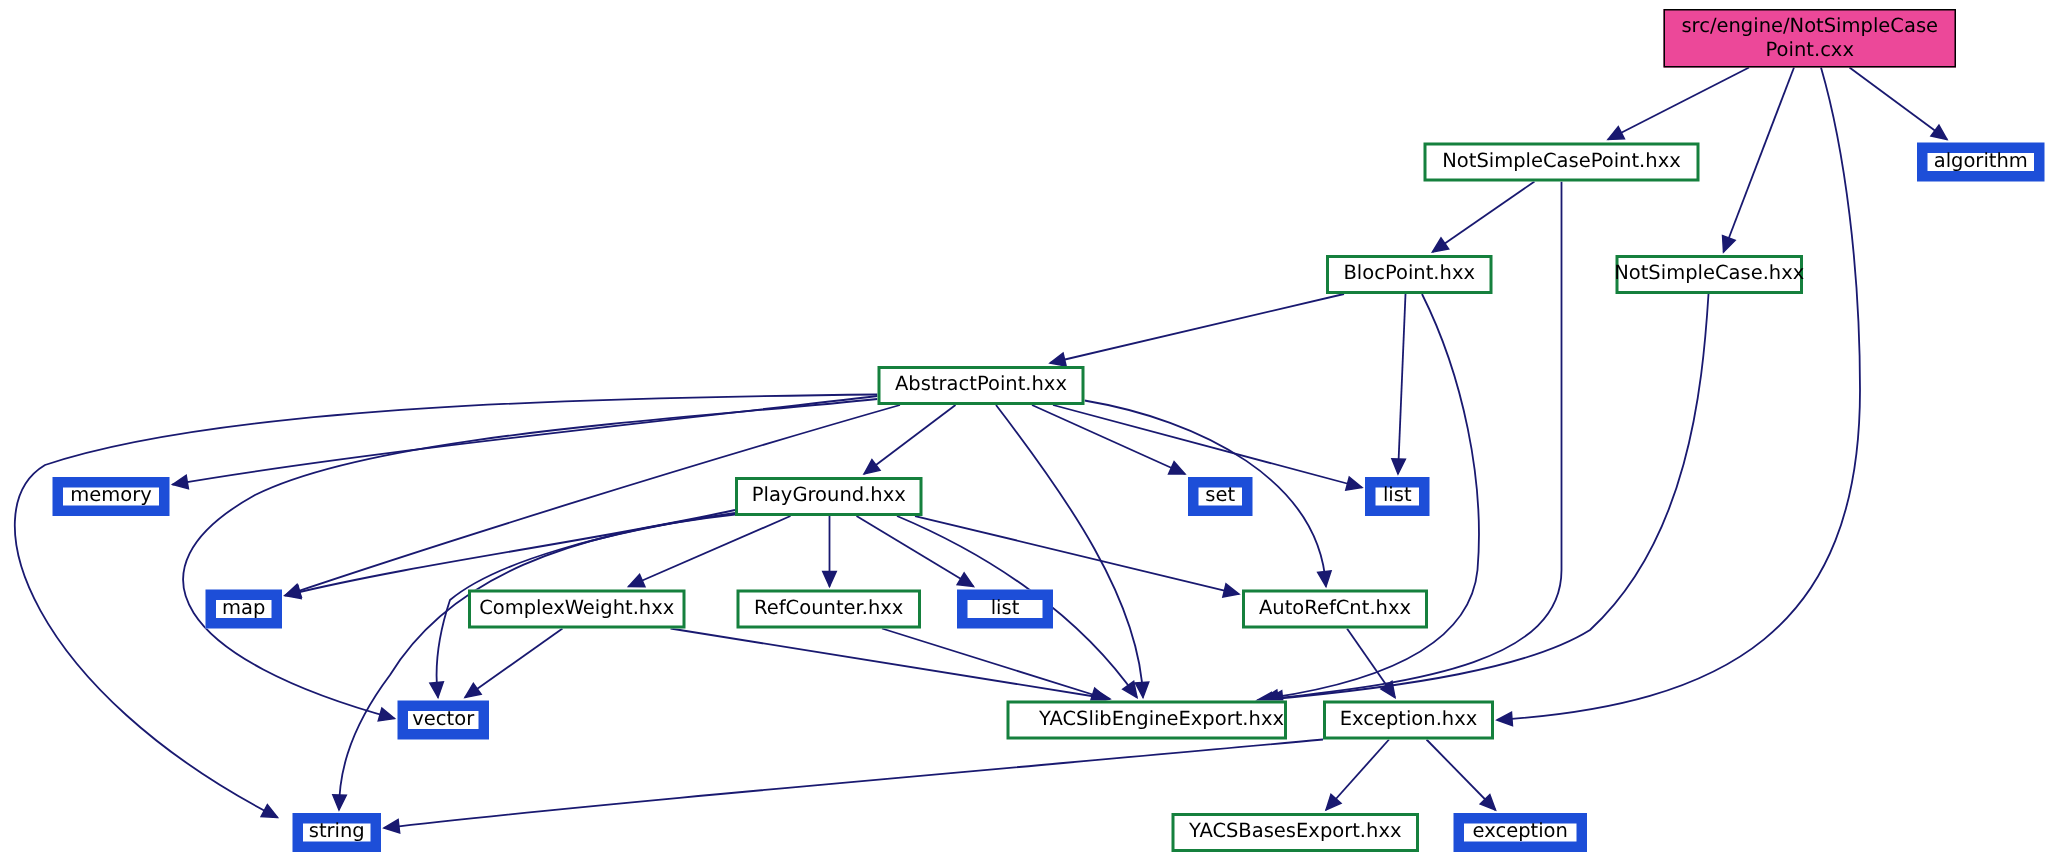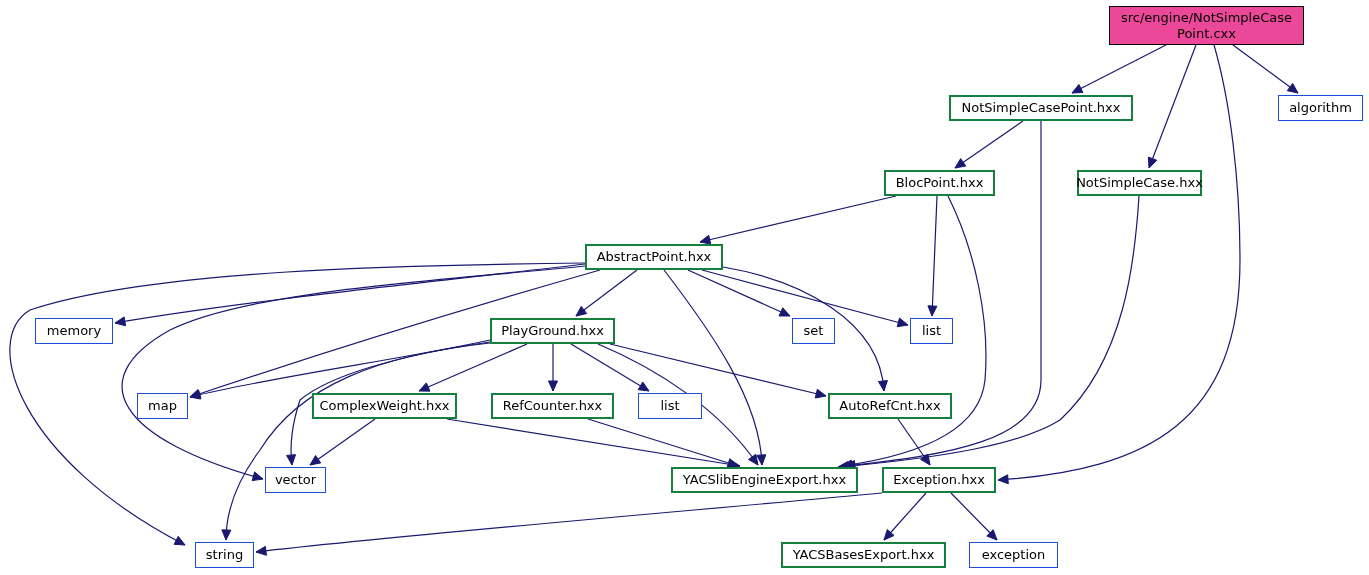--- a/index.html
+++ b/index.html
@@ -1,20 +1,20 @@
 <!DOCTYPE html>
 <html><head>
 <meta charset="utf-8">
 <style>
   html, body { margin: 0; padding: 0; background: #ffffff; }
   body { width: 1369px; height: 575px; overflow: hidden; position: relative; font-family: "DejaVu Sans", sans-serif; }
   #graph { position: absolute; left: 0; top: 0; width: 1369px; height: 575px; }
   .node { position: absolute; box-sizing: border-box; display: flex; align-items: center; justify-content: center; text-align: center; font-size: 13px; color: #000; background: #fff; line-height: 16px; white-space: nowrap; }
   .node.local { border: 2px solid #15803d; }
-  .node.system { border: 1px solid #1d4ed8; }
+  .node.system { border: 7px solid #1d4ed8; }
   .node.root { border: 1px solid #000; background: #ec4899; white-space: normal; }
   svg .edge { fill: none; stroke: #191970; stroke-width: 1.2; }
   svg .arrow { fill: #191970; stroke: #191970; stroke-width: 1; }
 </style>
 </head>
 <body>
 
 <div id="graph">
   <svg id="edges" width="1369" height="575">
       <path d="M1166,45 L1072,93" class="edge"></path>
@@ -128,21 +128,21 @@
       </div>
       <div class="node system" style="left: 638px; top: 393px; width: 64px; height: 26px;">
         <span>list</span>
       </div>
       <div class="node local" style="left: 828px; top: 393px; width: 124px; height: 26px;">
         <span>AutoRefCnt.hxx</span>
       </div>
       <div class="node system" style="left: 265px; top: 467px; width: 61px; height: 26px;">
         <span>vector</span>
       </div>
-      <div class="node local" style="left: 671px; top: 467px; width: 187px; height: 26px;">
+      <div class="node local" style="left: 671px; top: 467px; width: 187px; height: 26px; justify-content: flex-end;">
         <span>YACSlibEngineExport.hxx</span>
       </div>
       <div class="node local" style="left: 882px; top: 467px; width: 114px; height: 26px;">
         <span>Exception.hxx</span>
       </div>
       <div class="node system" style="left: 195px; top: 542px; width: 59px; height: 26px;">
         <span>string</span>
       </div>
       <div class="node local" style="left: 781px; top: 542px; width: 165px; height: 26px;">
         <span>YACSBasesExport.hxx</span>

